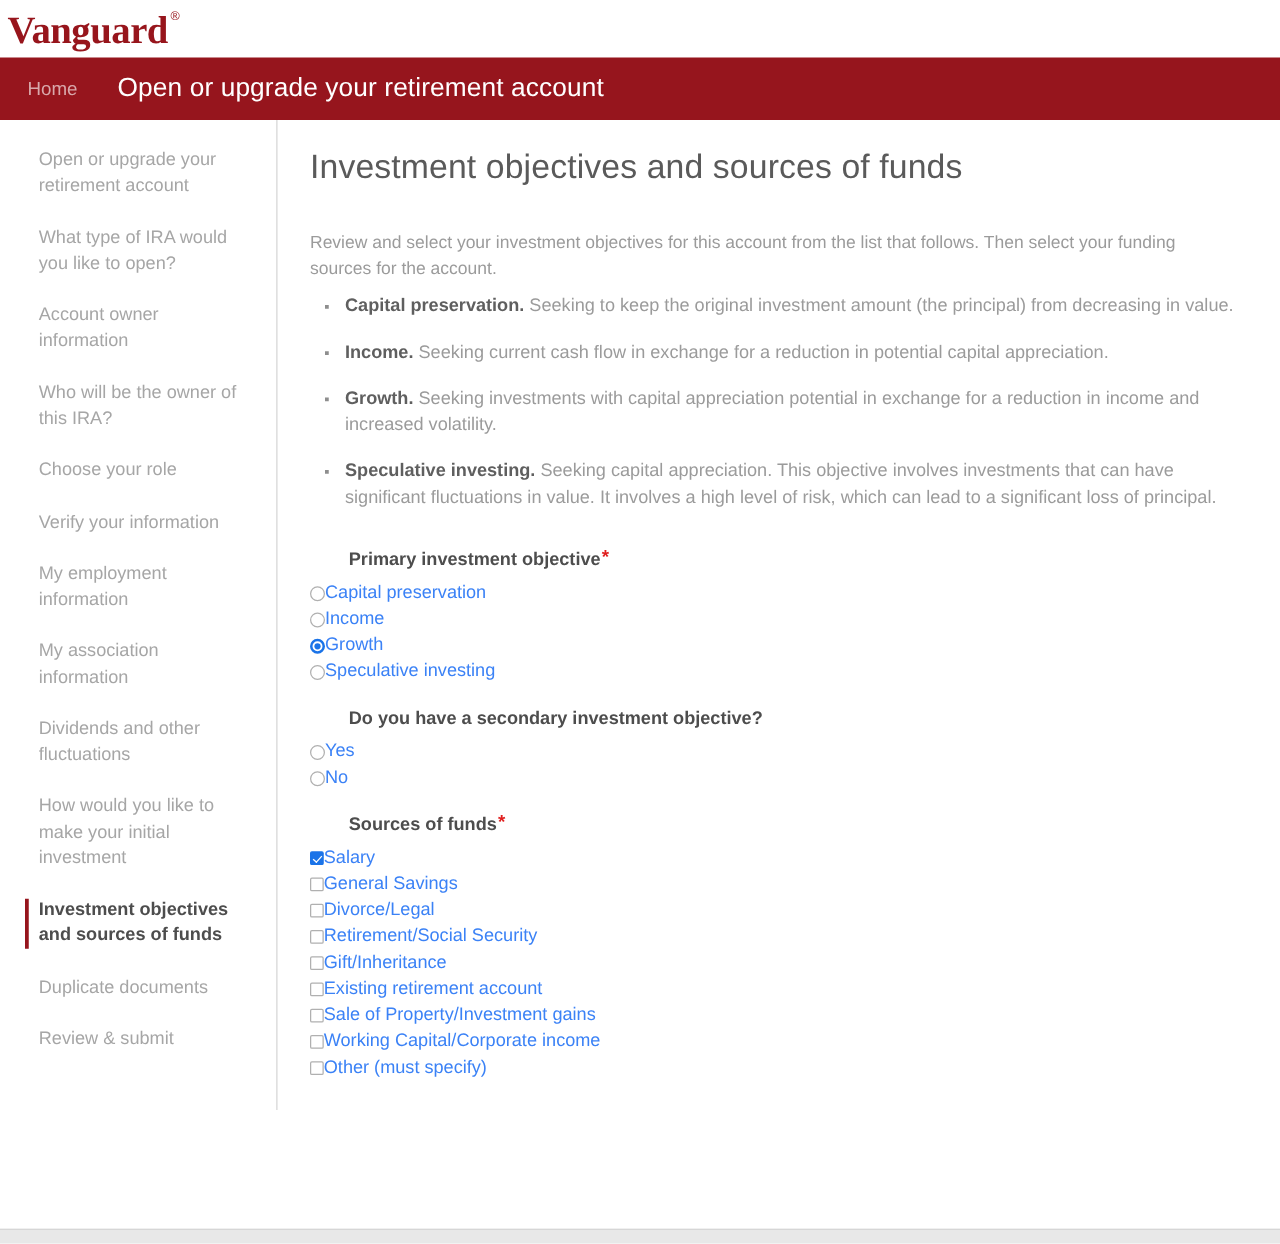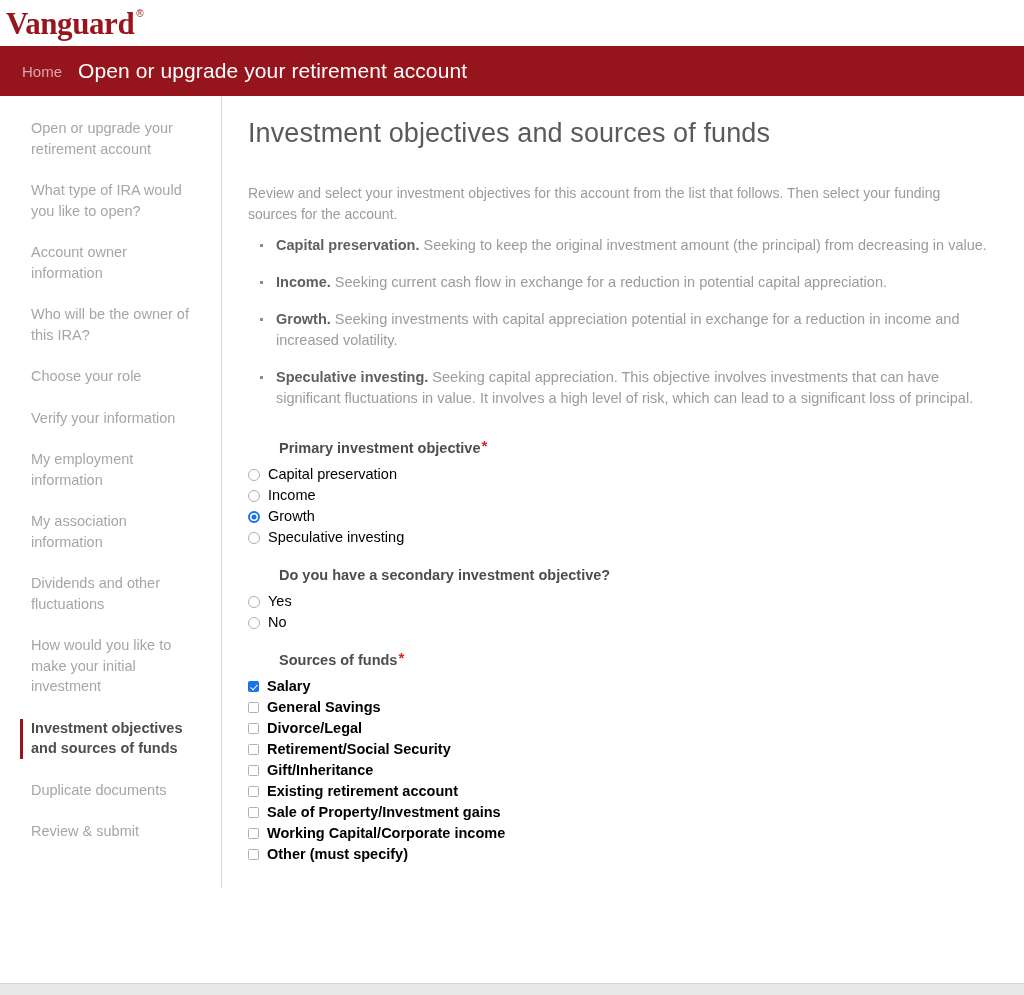--- a/index.html
+++ b/index.html
@@ -51,21 +51,21 @@
     height: 50px;
     background: #96151d;
     display: flex;
     align-items: center;
     padding-left: 22px;
     color: #ffffff;
   }
   .breadcrumb-home {
     font-size: 15px;
     color: #d9a8ab;
-    margin-right: 16px;
+    margin-right: 32px;
     text-decoration: none;
     white-space: nowrap;
   }
   .header-title {
     font-size: 21px;
     color: #ffffff;
     font-weight: normal;
     white-space: nowrap;
     letter-spacing: 0.1px;
   }
@@ -190,22 +190,21 @@
 
   .opt-row {
     display: flex;
     align-items: center;
     height: 21px;
     margin-bottom: 0px;
     cursor: pointer;
   }
   .opt-label {
     font-size: 14.5px;
-    color: #000000;
-    margin-left: 8px;
+    color: #3b82f6;
     line-height: 21px;
     white-space: nowrap;
   }
 
   
   .radio {
     width: 12px;
     height: 12px;
     border-radius: 50%;
     border: 1.3px solid #b0b0b0;
@@ -248,21 +247,21 @@
     position: absolute;
     left: 3px;
     top: 0.5px;
     width: 3px;
     height: 6px;
     border: solid #ffffff;
     border-width: 0 1.6px 1.6px 0;
     transform: rotate(42deg);
   }
 
-  .checks .opt-row { height: 21px; font-weight: bold; }
+  .checks .opt-row { height: 21px; }
 
   
   .footer-band {
     position: absolute;
     left: 0;
     right: 0;
     bottom: 0;
     height: 12px;
     background: #e8e8e8;
     border-top: 1px solid #d6d6d6;

